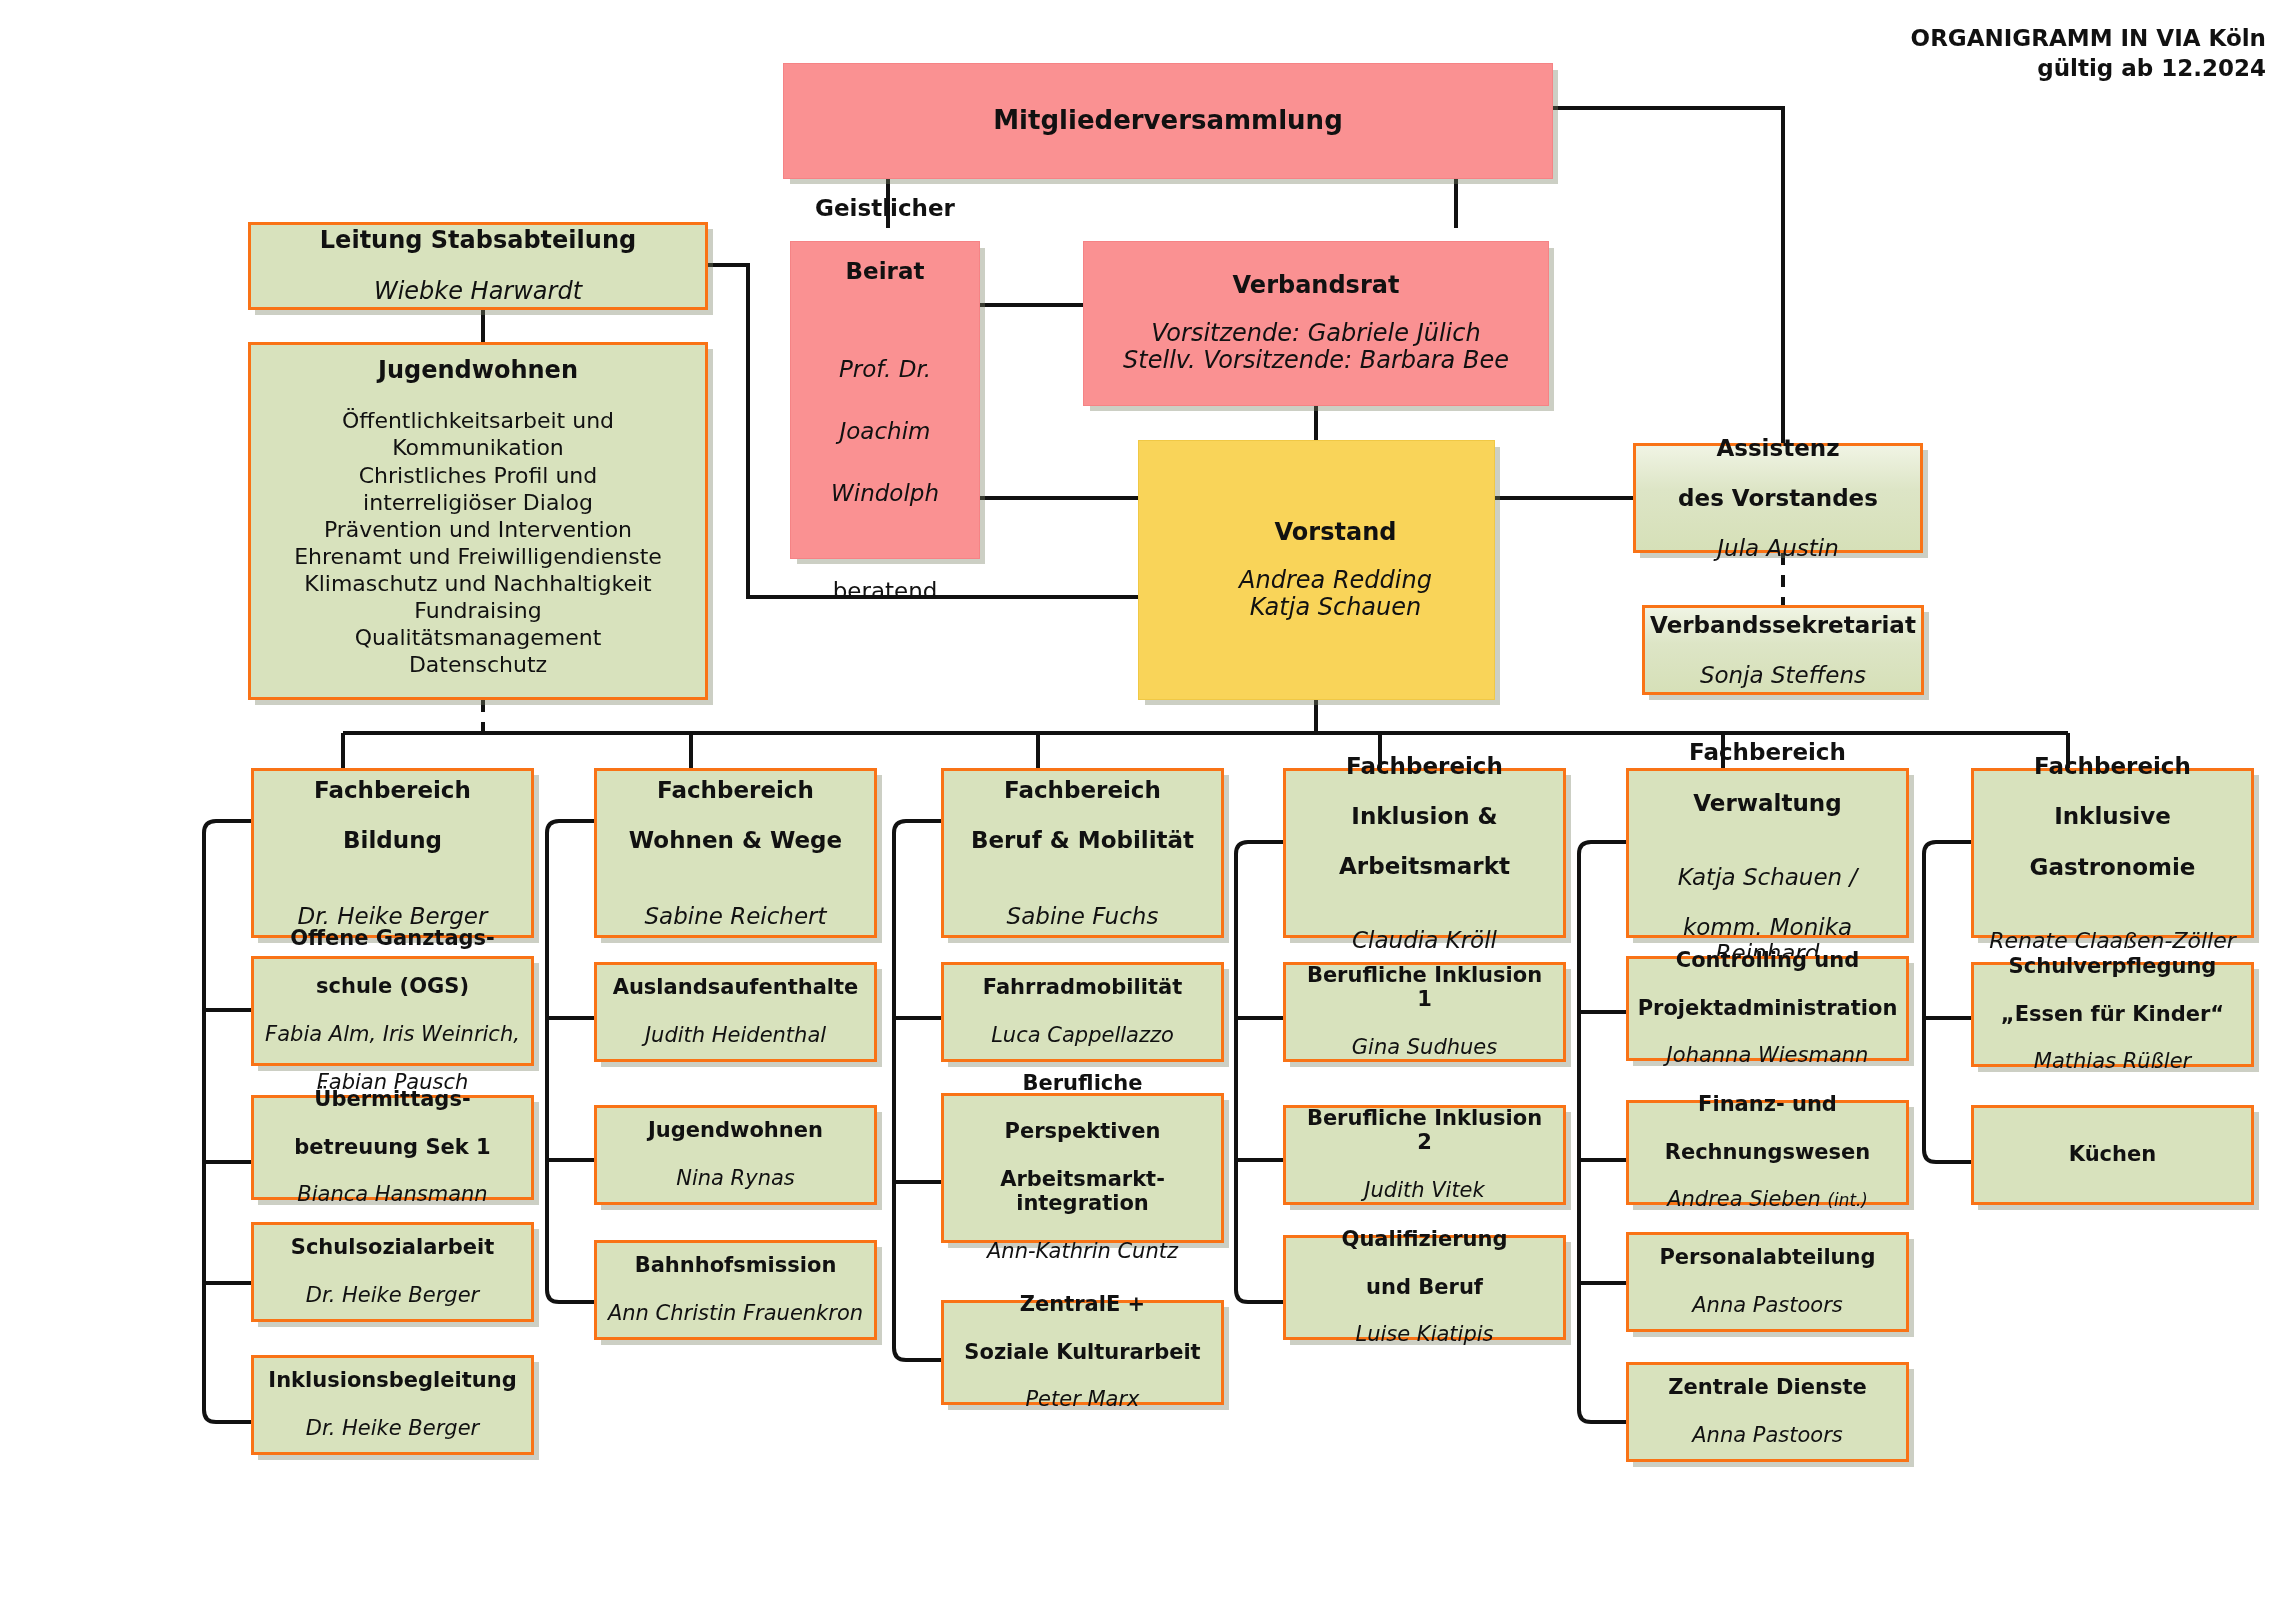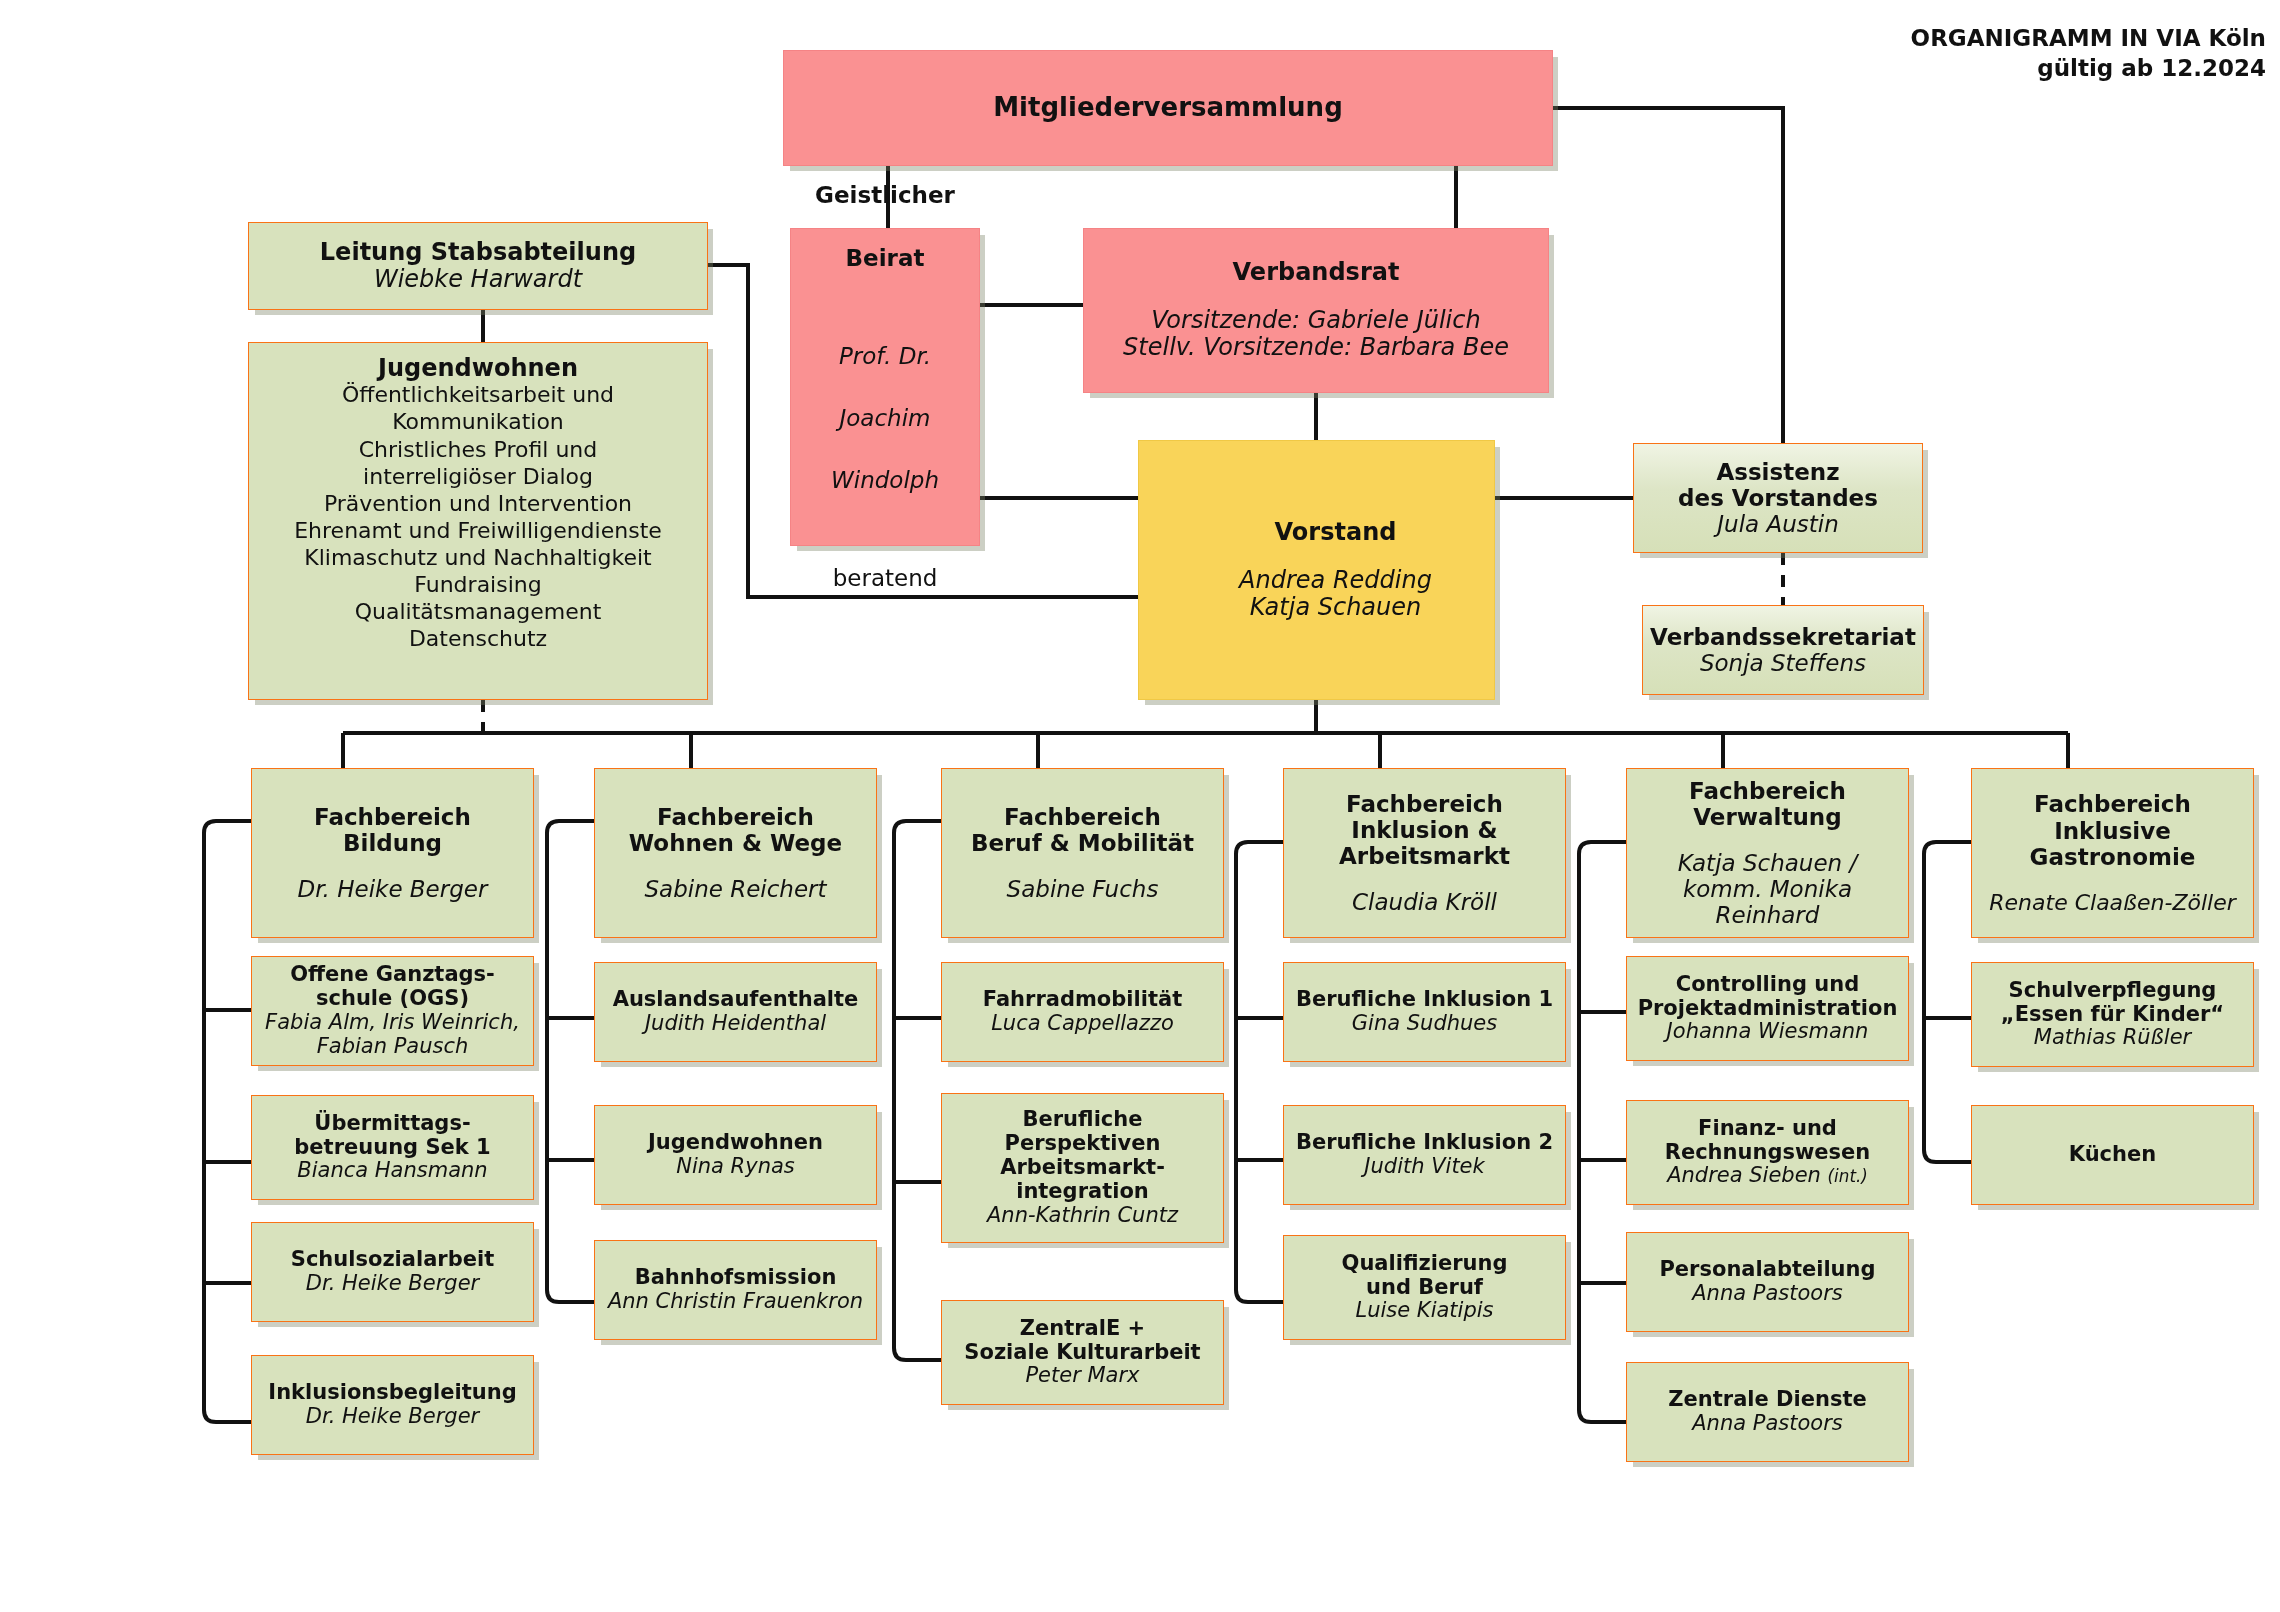--- a/index.html
+++ b/index.html
@@ -23,26 +23,27 @@
     box-sizing:border-box;
     display:flex;flex-direction:column;
     align-items:center;justify-content:center;
     text-align:center;
     padding:6px 10px;
     line-height:1.14;
     box-shadow:6px 6px 0 -1px rgba(120,130,100,.38);
   }
   .green{
     background:#d8e2bd;
-    border:1px solid #f97316;
+    border:3px solid #f97316;
+    gap:24px;
   }
   .green.sheen{
     background:linear-gradient(to bottom,#f0f4e4 0%,#dde5c6 42%,#d6e0b8 100%);
   }
-  .pink{background:#fa9192;border:1px solid #f58385;}
+  .pink{background:#fa9192;border:1px solid #f58385;margin-top:13px;}
   .yellow{background:#f9d459;border:1px solid #f0c845;padding-left:48px;}
 
   .ttl{font-weight:bold;}
   .sub{font-style:italic;}
   .plain{font-weight:normal;font-style:normal;}
   .small{font-size:.80em;}
   .gap{height:.85em;}
 
   
   .fs26{font-size:26px;}

